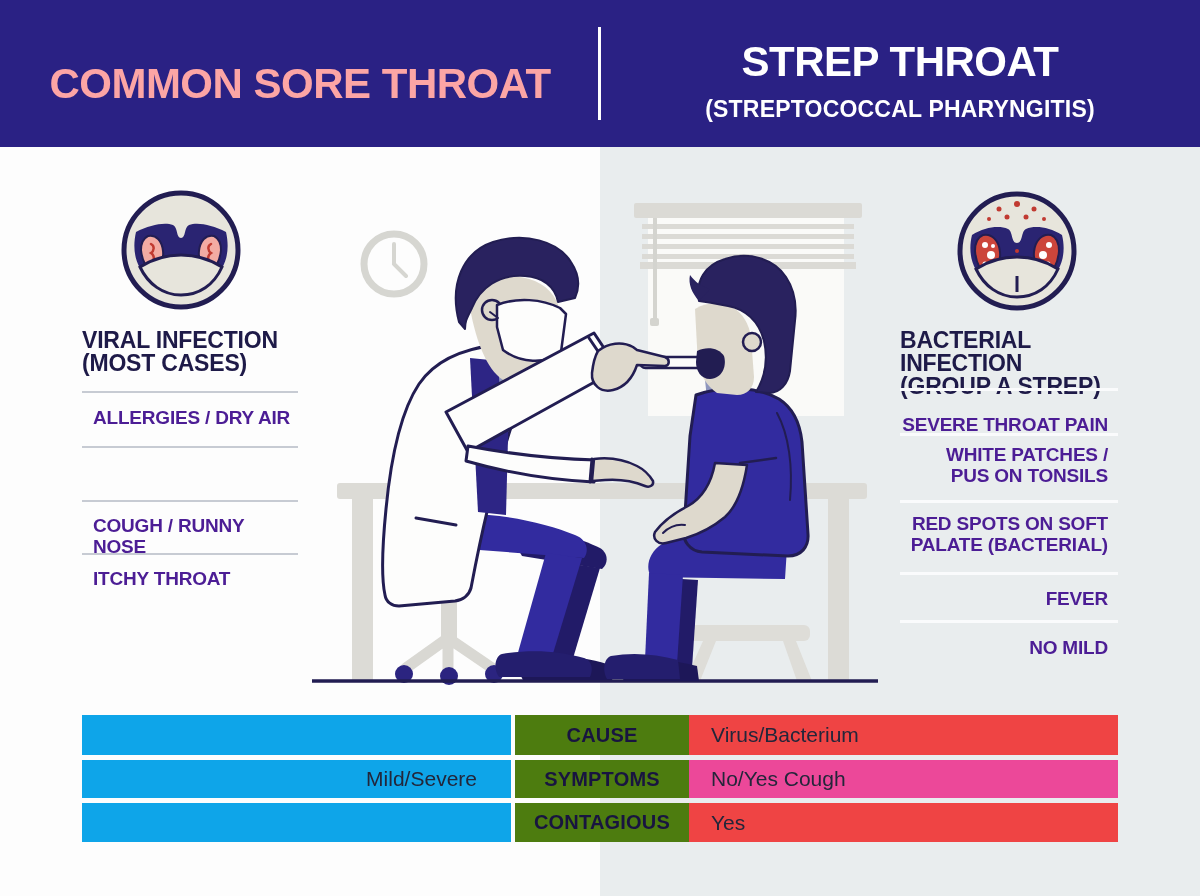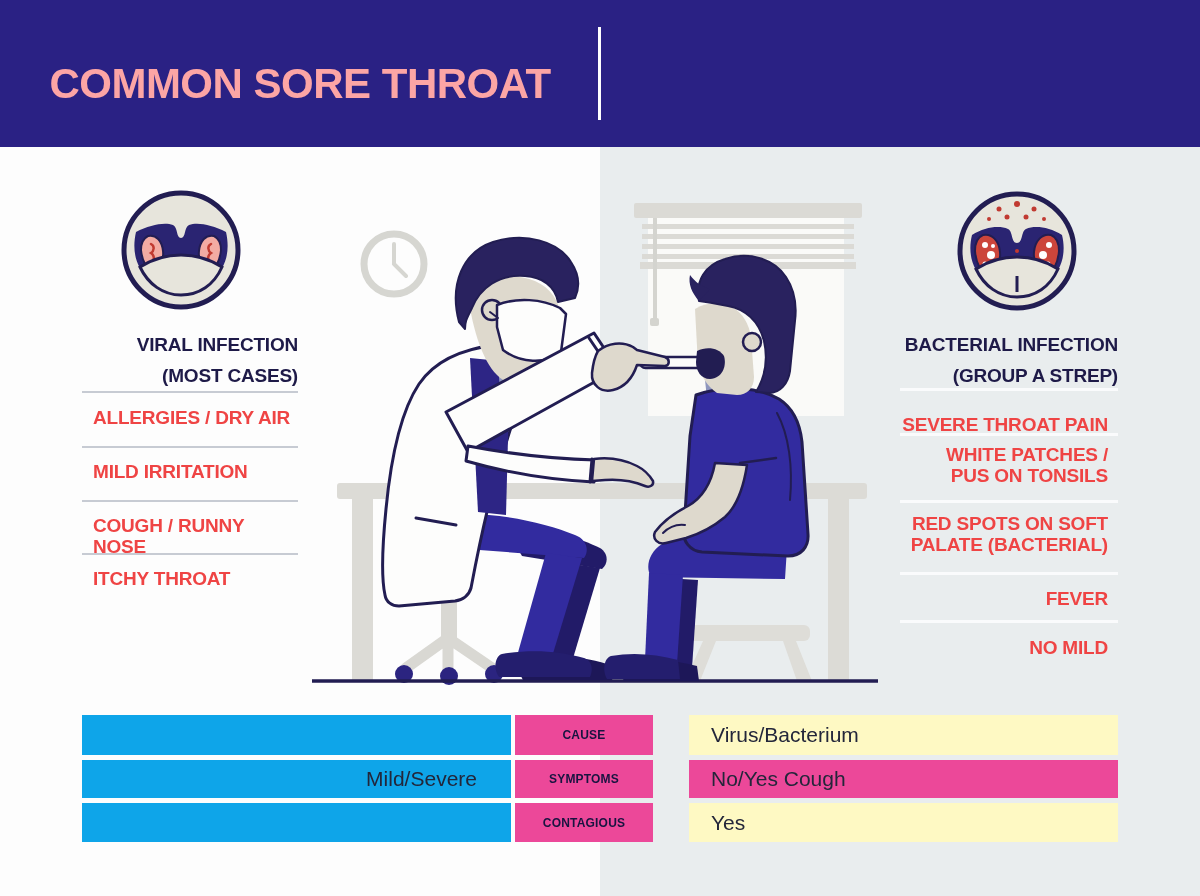--- a/index.html
+++ b/index.html
@@ -14,58 +14,60 @@
   .header { position:absolute; left:0; top:0; width:1200px; height:147px; background:#2A2184; }
   .title-left { position:absolute; left:0; top:60px; width:600px; text-align:center;
     color:#fca5a5; font-size:42px; font-weight:bold; letter-spacing:-0.5px; }
   .title-right { position:absolute; left:605px; top:38px; width:590px; text-align:center;
     color:#FFFFFF; font-size:42px; font-weight:bold; letter-spacing:-0.5px; }
   .subtitle-right { position:absolute; left:605px; top:96px; width:590px; text-align:center;
     color:#FFFFFF; font-size:23px; font-weight:bold; letter-spacing:0.2px; }
   .header-divider { position:absolute; left:598px; top:27px; width:3px; height:93px; background:#FFFFFF; }
 
   
-  .panel-heading { position:absolute; font-weight:bold; color:#1E1A48; font-size:19px;
-    line-height:31px; text-align:right; white-space:pre-line; letter-spacing:-0.2px; }
+  .panel-heading { position:absolute; font-weight:bold; color:#1E1A48; font-size:23px;
+    line-height:23px; text-align:left; white-space:pre-line; letter-spacing:-0.2px; }
   .heading-left  { left:82px;  top:329px; width:216px; }
   .heading-right { left:900px; top:329px; width:218px; }
-  .list-item { position:absolute; font-weight:bold; color:#ef4444; font-size:19px;
+  .list-item { position:absolute; font-weight:bold; color:#4c1d95; font-size:19px;
     line-height:21px; white-space:pre-line; letter-spacing:-0.2px; }
   .li-left  { left:82px;  width:216px; text-align:left;  padding-left:11px;  box-sizing:border-box; }
   .li-right { left:900px; width:218px; text-align:right; padding-right:10px; box-sizing:border-box; }
   .sep-l { position:absolute; left:82px;  width:216px; height:2px; background:#C7CBD3; }
   .sep-r { position:absolute; left:900px; width:218px; height:3px; background:#FAFBFC; }
 
   .throat-icon { position:absolute; width:124px; height:124px; }
 
   
   .scene { position:absolute; left:300px; top:140px; width:610px; height:560px; }
 
   
   .cell { position:absolute; display:flex; align-items:center; box-sizing:border-box; }
   .t-left  { left:82px;  width:429px; background:#0ea5e9; justify-content:flex-end; padding-right:34px;
              color:#23263A; font-size:21px; }
-  .t-label { left:515px; width:138px; background:#ec4899; justify-content:center;
-             color:#181440; font-size:12px; font-weight:bold; letter-spacing:0.2px; }
+  .t-label { left:515px; width:174px; background:#4d7c0f; justify-content:center;
+             color:#181440; font-size:20px; font-weight:bold; letter-spacing:0.2px; }
   .t-value { left:689px; width:429px; padding-left:22px; color:#23263A; font-size:21px; }
   .r1 { top:715px; height:40px; }
   .r2 { top:760px; height:38px; }
   .r3 { top:803px; height:39px; }
-  .v1,.v3 { background:#fef9c3; }
+  .v1,.v3 { background:#ef4444; }
   .v2 { background:#ec4899; }
 </style>
 </head>
 <body>
 
 <div class="poster">
 
   <div class="bg-right"></div>
 
   <div class="header">
     <div class="title-left">COMMON SORE THROAT</div>
+    <div class="title-right">STREP THROAT</div>
+    <div class="subtitle-right">(STREPTOCOCCAL PHARYNGITIS)</div>
     <div class="header-divider"></div>
   </div>
 
   <svg class="throat-icon" style="left:119px; top:188px;" viewBox="0 0 124 124">
     <circle cx="62" cy="62" r="57" fill="#E7E5DC" stroke="#221D52" stroke-width="5"></circle>
     <path d="M17 44 C31 37 45 34 54 37 C59 39 57 50 62 50 C67 50 65 39 70 37 C79 34 93 37 107 44 C110 57 109 70 103 80 C80 93 44 93 21 80 C15 70 14 57 17 44 Z" fill="#2A2472"></path>
     <path d="M29 48 C37 46 43 53 44 63 C45 73 41 81 34 83 C27 81 23 72 22 62 C22 55 25 50 29 48 Z" fill="#F3ABA3" stroke="#221D52" stroke-width="2"></path>
     <path d="M32 56 C36 58 35 63 32 65 C35 67 36 71 33 74" fill="none" stroke="#C13A31" stroke-width="2.5" stroke-linecap="round"></path>
     <path d="M95 48 C87 46 81 53 80 63 C79 73 83 81 90 83 C97 81 101 72 102 62 C102 55 99 50 95 48 Z" fill="#F3ABA3" stroke="#221D52" stroke-width="2"></path>
     <path d="M92 56 C88 58 89 63 92 65 C89 67 88 71 91 74" fill="none" stroke="#C13A31" stroke-width="2.5" stroke-linecap="round"></path>
@@ -94,21 +96,20 @@
     <circle cx="93" cy="75" r="2.5" fill="#FFFFFF"></circle>
     <path d="M21 80 C46 64 78 64 103 80 C95 98 80 108 62 108 C44 108 29 97 21 80 Z" fill="#E7E5DC" stroke="#221D52" stroke-width="3"></path>
     <line x1="62" y1="87" x2="62" y2="103" stroke="#221D52" stroke-width="3"></line>
   </svg>
 
   <div class="panel-heading heading-left">VIRAL INFECTION
 (MOST CASES)</div>
   <div class="sep-l" style="top:391px;"></div>
   <div class="list-item li-left" style="top:407px;">ALLERGIES / DRY AIR</div>
   <div class="sep-l" style="top:446px;"></div>
-  <div class="list-item li-left" style="top:461px;">MILD IRRITATION</div>
   <div class="sep-l" style="top:500px;"></div>
   <div class="list-item li-left" style="top:515px;">COUGH / RUNNY NOSE</div>
   <div class="sep-l" style="top:553px;"></div>
   <div class="list-item li-left" style="top:568px;">ITCHY THROAT</div>
 
   <div class="panel-heading heading-right">BACTERIAL INFECTION
 (GROUP A STREP)</div>
   <div class="sep-r" style="top:388px;"></div>
   <div class="list-item li-right" style="top:414px;">SEVERE THROAT PAIN</div>
   <div class="sep-r" style="top:433px;"></div>

